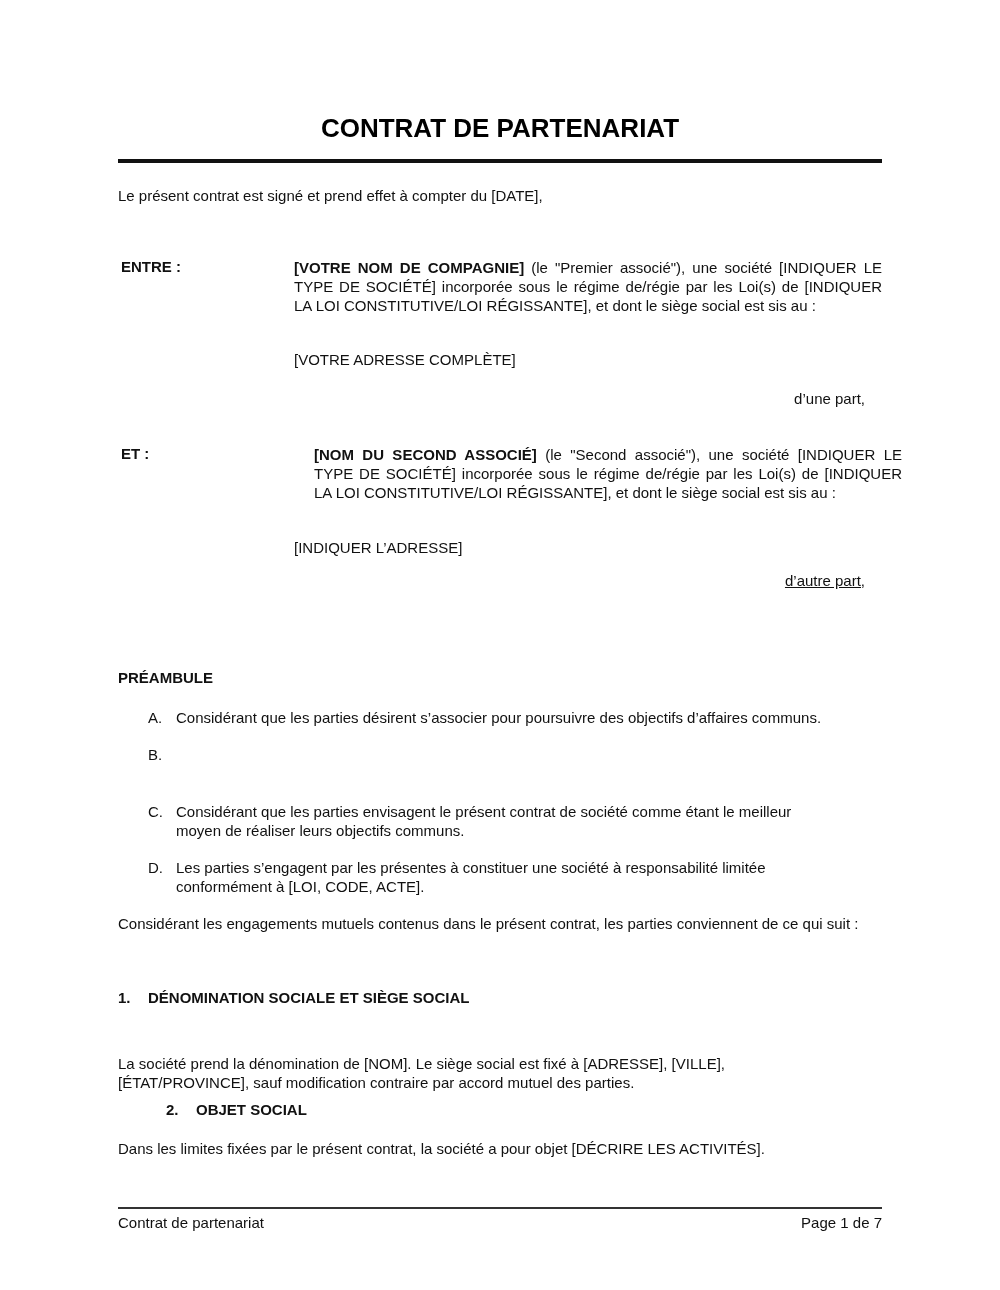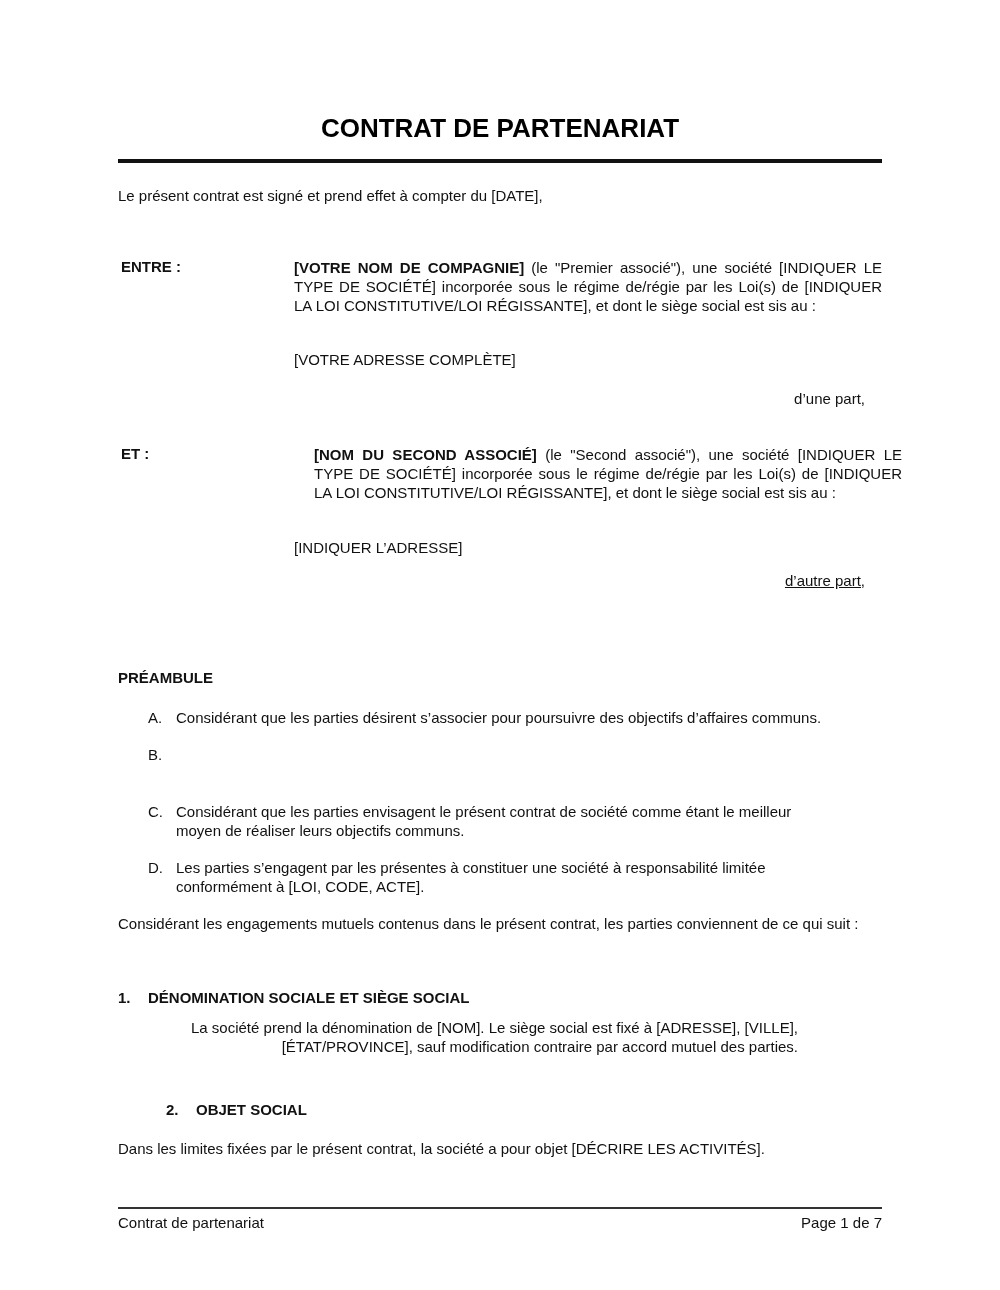--- a/index.html
+++ b/index.html
@@ -63,21 +63,21 @@
   <div class="li" style="top:858px;">
     <span class="letter">D.</span>
     <span class="txt" style="width:650px;">Les parties s’engagent par les présentes à constituer une société à responsabilité limitée conformément à [LOI, CODE, ACTE].</span>
   </div>
 
   <p class="p" style="top:914px; width:745px;">Considérant les engagements mutuels contenus dans le présent contrat, les parties conviennent de ce qui suit :</p>
 
   <div class="h" style="top:989px;">
     <span class="sec-num">1.</span><span>DÉNOMINATION SOCIALE ET SIÈGE SOCIAL</span>
   </div>
-  <p class="p" style="top:1018px; width:680px;text-align:right;">La société prend la dénomination de [NOM]. Le siège social est fixé à [ADRESSE], [VILLE], [ÉTAT/PROVINCE], sauf modification contraire par accord mutuel des parties.</p>
+  <p class="p" style="top:1054px; width:680px;">La société prend la dénomination de [NOM]. Le siège social est fixé à [ADRESSE], [VILLE], [ÉTAT/PROVINCE], sauf modification contraire par accord mutuel des parties.</p>
 
   <div class="h" style="top:1101px;margin-left:48px;">
     <span class="sec-num">2.</span><span>OBJET SOCIAL</span>
   </div>
   <p class="p" style="top:1139px;">Dans les limites fixées par le présent contrat, la société a pour objet [DÉCRIRE LES ACTIVITÉS].</p>
 
   <div class="footer-rule"></div>
   <div class="footer-left">Contrat de partenariat</div>
   <div class="footer-right">Page 1 de 7</div>
 </div>

